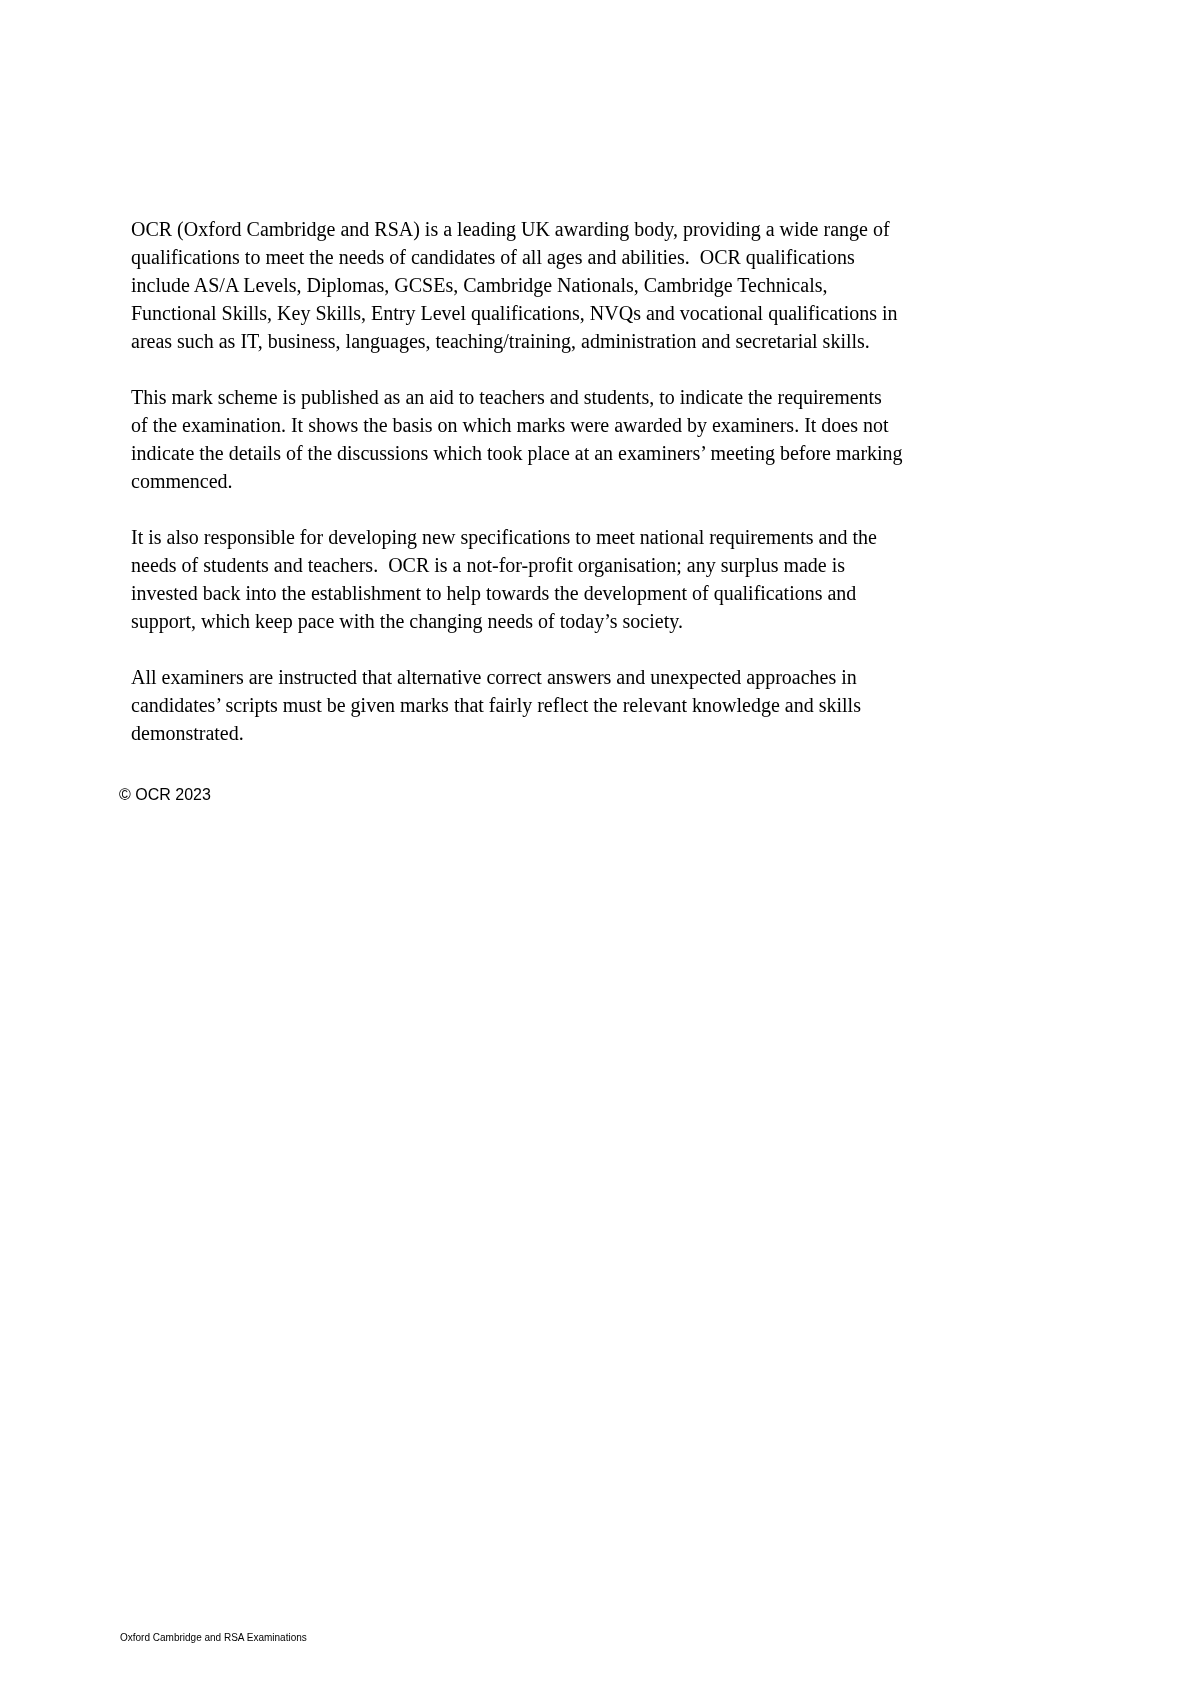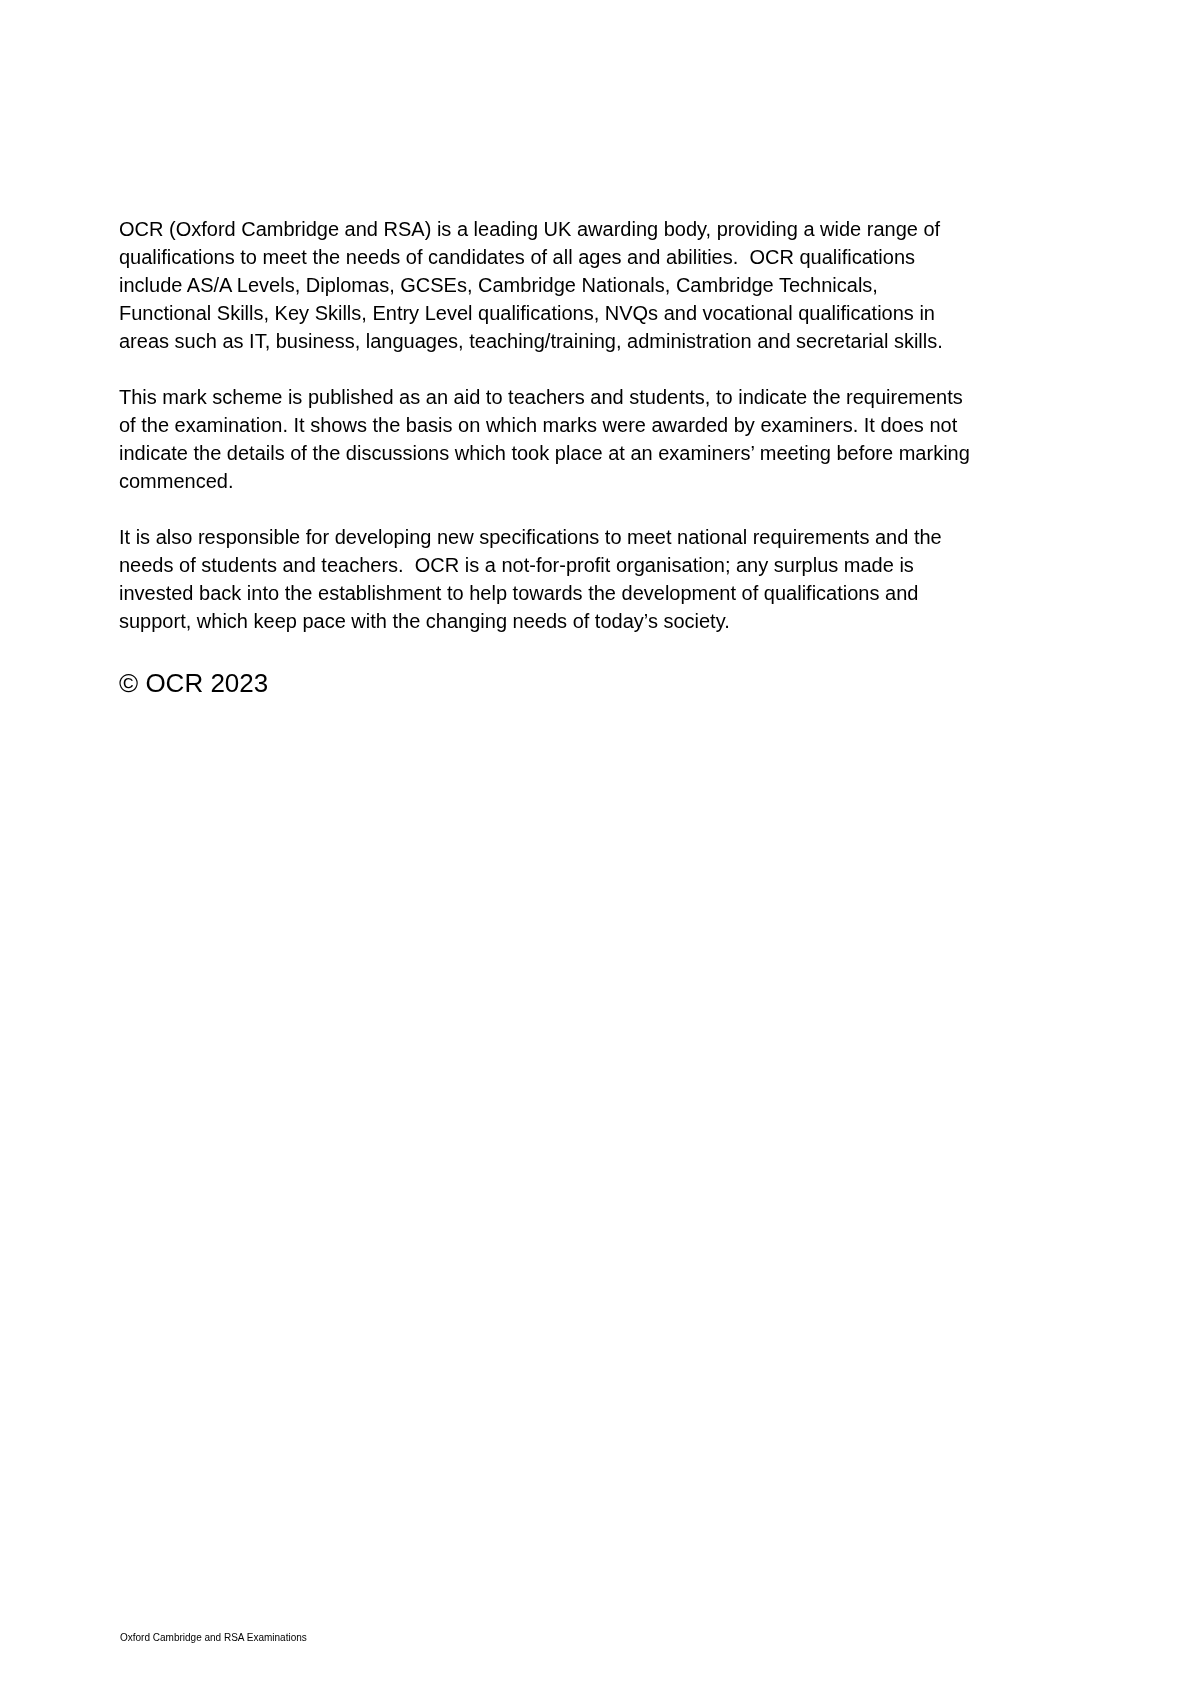--- a/index.html
+++ b/index.html
@@ -16,29 +16,30 @@
     font-family: "Liberation Sans", sans-serif;
     color: #000000;
   }
   .content {
     position: absolute;
     left: 119px;
     top: 215px;
     width: 944px;
   }
   .content p {
-    margin: 0 0 28px 0;
+    margin: 0 0 28px 12px;
     font-size: 20px;
     line-height: 28px;
     white-space: pre-wrap; 
     letter-spacing: 0;
+    font-family: Liberation Serif, serif;
   }
   .copyright {
     margin-top: 34px;
-    font-size: 26px;
+    font-size: 16px;
     line-height: 28px;
     white-space: pre-wrap;
   }
   .footer {
     position: absolute;
     left: 120px;
     top: 1629px;
     font-size: 10px;
     line-height: 18px;
     white-space: pre;
@@ -55,17 +56,20 @@
 Functional Skills, Key Skills, Entry Level qualifications, NVQs and vocational qualifications in
 areas such as IT, business, languages, teaching/training, administration and secretarial skills.</p>
     <p>This mark scheme is published as an aid to teachers and students, to indicate the requirements
 of the examination. It shows the basis on which marks were awarded by examiners. It does not
 indicate the details of the discussions which took place at an examiners’ meeting before marking
 commenced.</p>
     <p>It is also responsible for developing new specifications to meet national requirements and the
 needs of students and teachers.  OCR is a not-for-profit organisation; any surplus made is
 invested back into the establishment to help towards the development of qualifications and
 support, which keep pace with the changing needs of today’s society.</p>
+    <p>All examiners are instructed that alternative correct answers and unexpected approaches in
+candidates’ scripts must be given marks that fairly reflect the relevant knowledge and skills
+demonstrated.</p>
     <div class="copyright">© OCR 2023</div>
   </div>
 
   <div class="footer">Oxford Cambridge and RSA Examinations</div>
 </div>
 
 </body></html>

